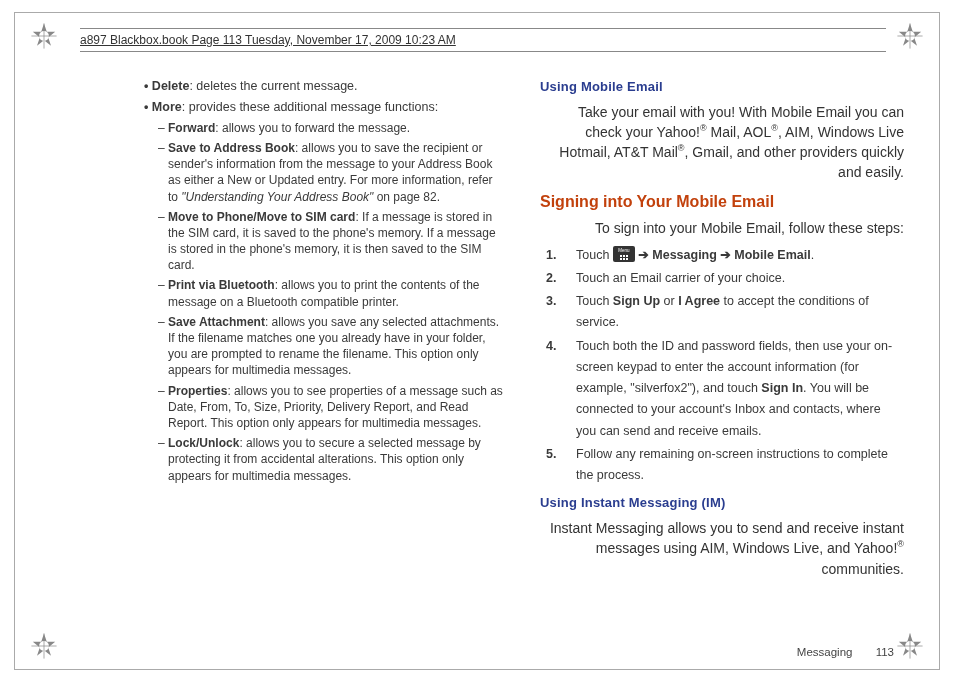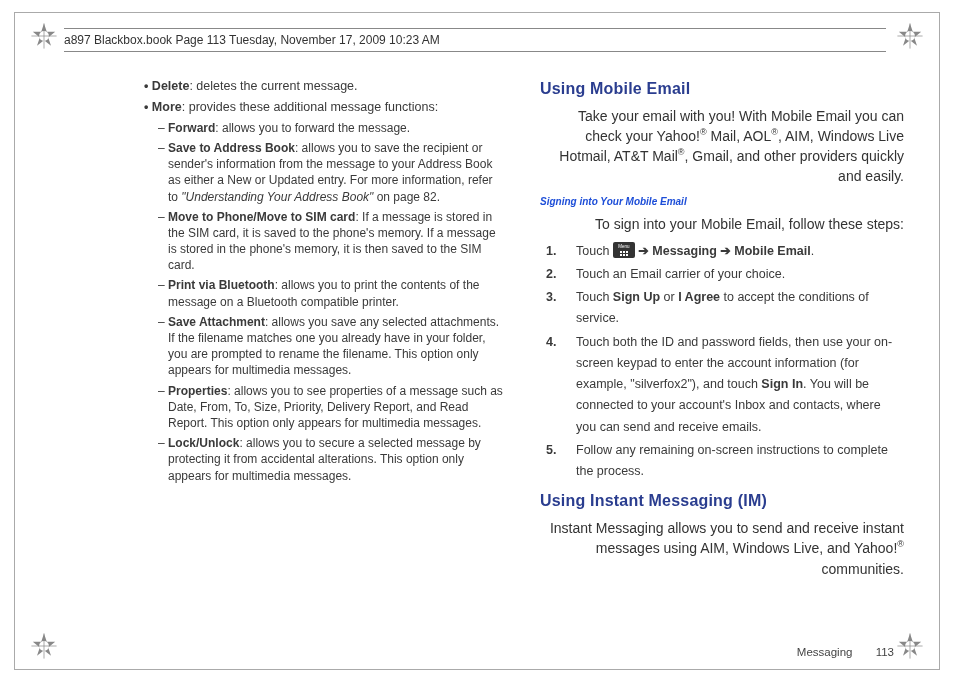--- a/index.html
+++ b/index.html
@@ -16,27 +16,28 @@
       position: absolute;
       top: 12px;
       left: 14px;
       right: 14px;
       bottom: 12px;
       border: 1px solid #aaa;
     }
     .header-bar {
       position: absolute;
       top: 28px;
-      left: 64px;
+      left: 80px;
       right: 68px;
       border-top: 1px solid #888;
       border-bottom: 1px solid #888;
       padding: 4px 0;
       font-size: 12px;
       color: #333;
+      text-decoration: underline;
     }
     .corner-icon {
       position: absolute;
       width: 28px;
       height: 28px;
     }
     .corner-icon svg { width: 100%; height: 100%; }
     .corner-tl { top: 22px; left: 30px; }
     .corner-tr { top: 22px; right: 30px; }
     .corner-bl { bottom: 22px; left: 30px; }
@@ -74,29 +75,28 @@
       font-size: 12px;
     }
     .bullet-l2::before {
       content: "– ";
     }
     .bold { font-weight: bold; }
     .italic { font-style: italic; }
     .section-h1 {
       color: #2a3d8f;
       font-weight: bold;
-      font-size: 16px;
+      font-size: 13px;
       margin-bottom: 6px;
       letter-spacing: 0.2px;
     }
     .section-h2 {
-      color: #1d4ed8;
-      font-weight: bold;
-      font-style: italic;
-      font-size: 10px;
+      color: #c2410c;
+      font-weight: bold;
+      font-size: 16px;
       margin: 8px 0 6px 0;
     }
     .para {
       font-size: 14px;
       line-height: 1.45;
       margin-bottom: 6px;
       color: #333;
       text-align: right;
     }
     .step {

